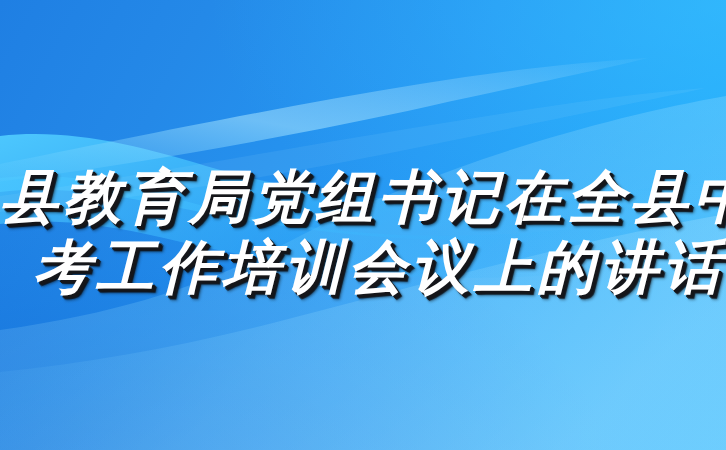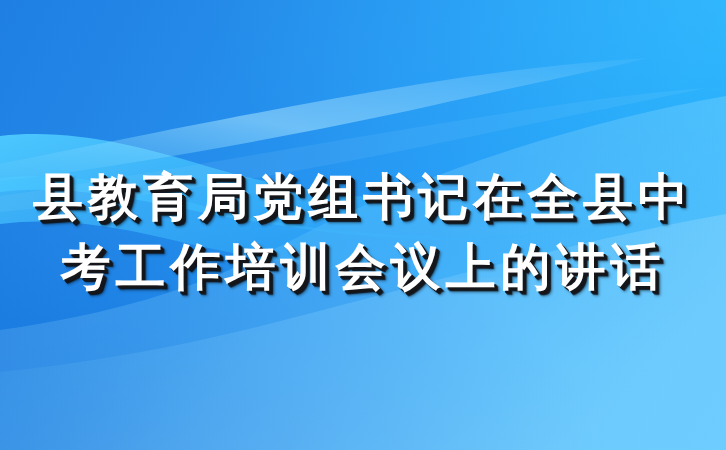--- a/index.html
+++ b/index.html
@@ -56,32 +56,34 @@
     top: 163px;
     width: 726px;
     text-align: center;
     z-index: 5;
   }
   .title-line {
     display: block;
     color: #ffffff;
     font-family: "DejaVu Sans", "Liberation Sans", sans-serif;
     font-weight: 700;
-    font-size: 50px;
+    font-size: 58px;
     line-height: 68px;
     letter-spacing: 5px;
+    font-style: italic;
     white-space: nowrap;
     text-shadow:
        2px 2px 0 #15161a,
        3px 3px 0 #15161a,
        4px 4px 1px rgba(10,12,16,0.85),
        5px 5px 3px rgba(8,10,14,0.45);
   }
   .title-line-2 {
     margin-top: 2px;
+    text-align: right;
   }
 </style>
 </head>
 <body>
 
 <div class="banner">
 
   <div class="bg-base"></div>
   <div class="bg-corner-dark"></div>
   <div class="bg-corner-light"></div>

